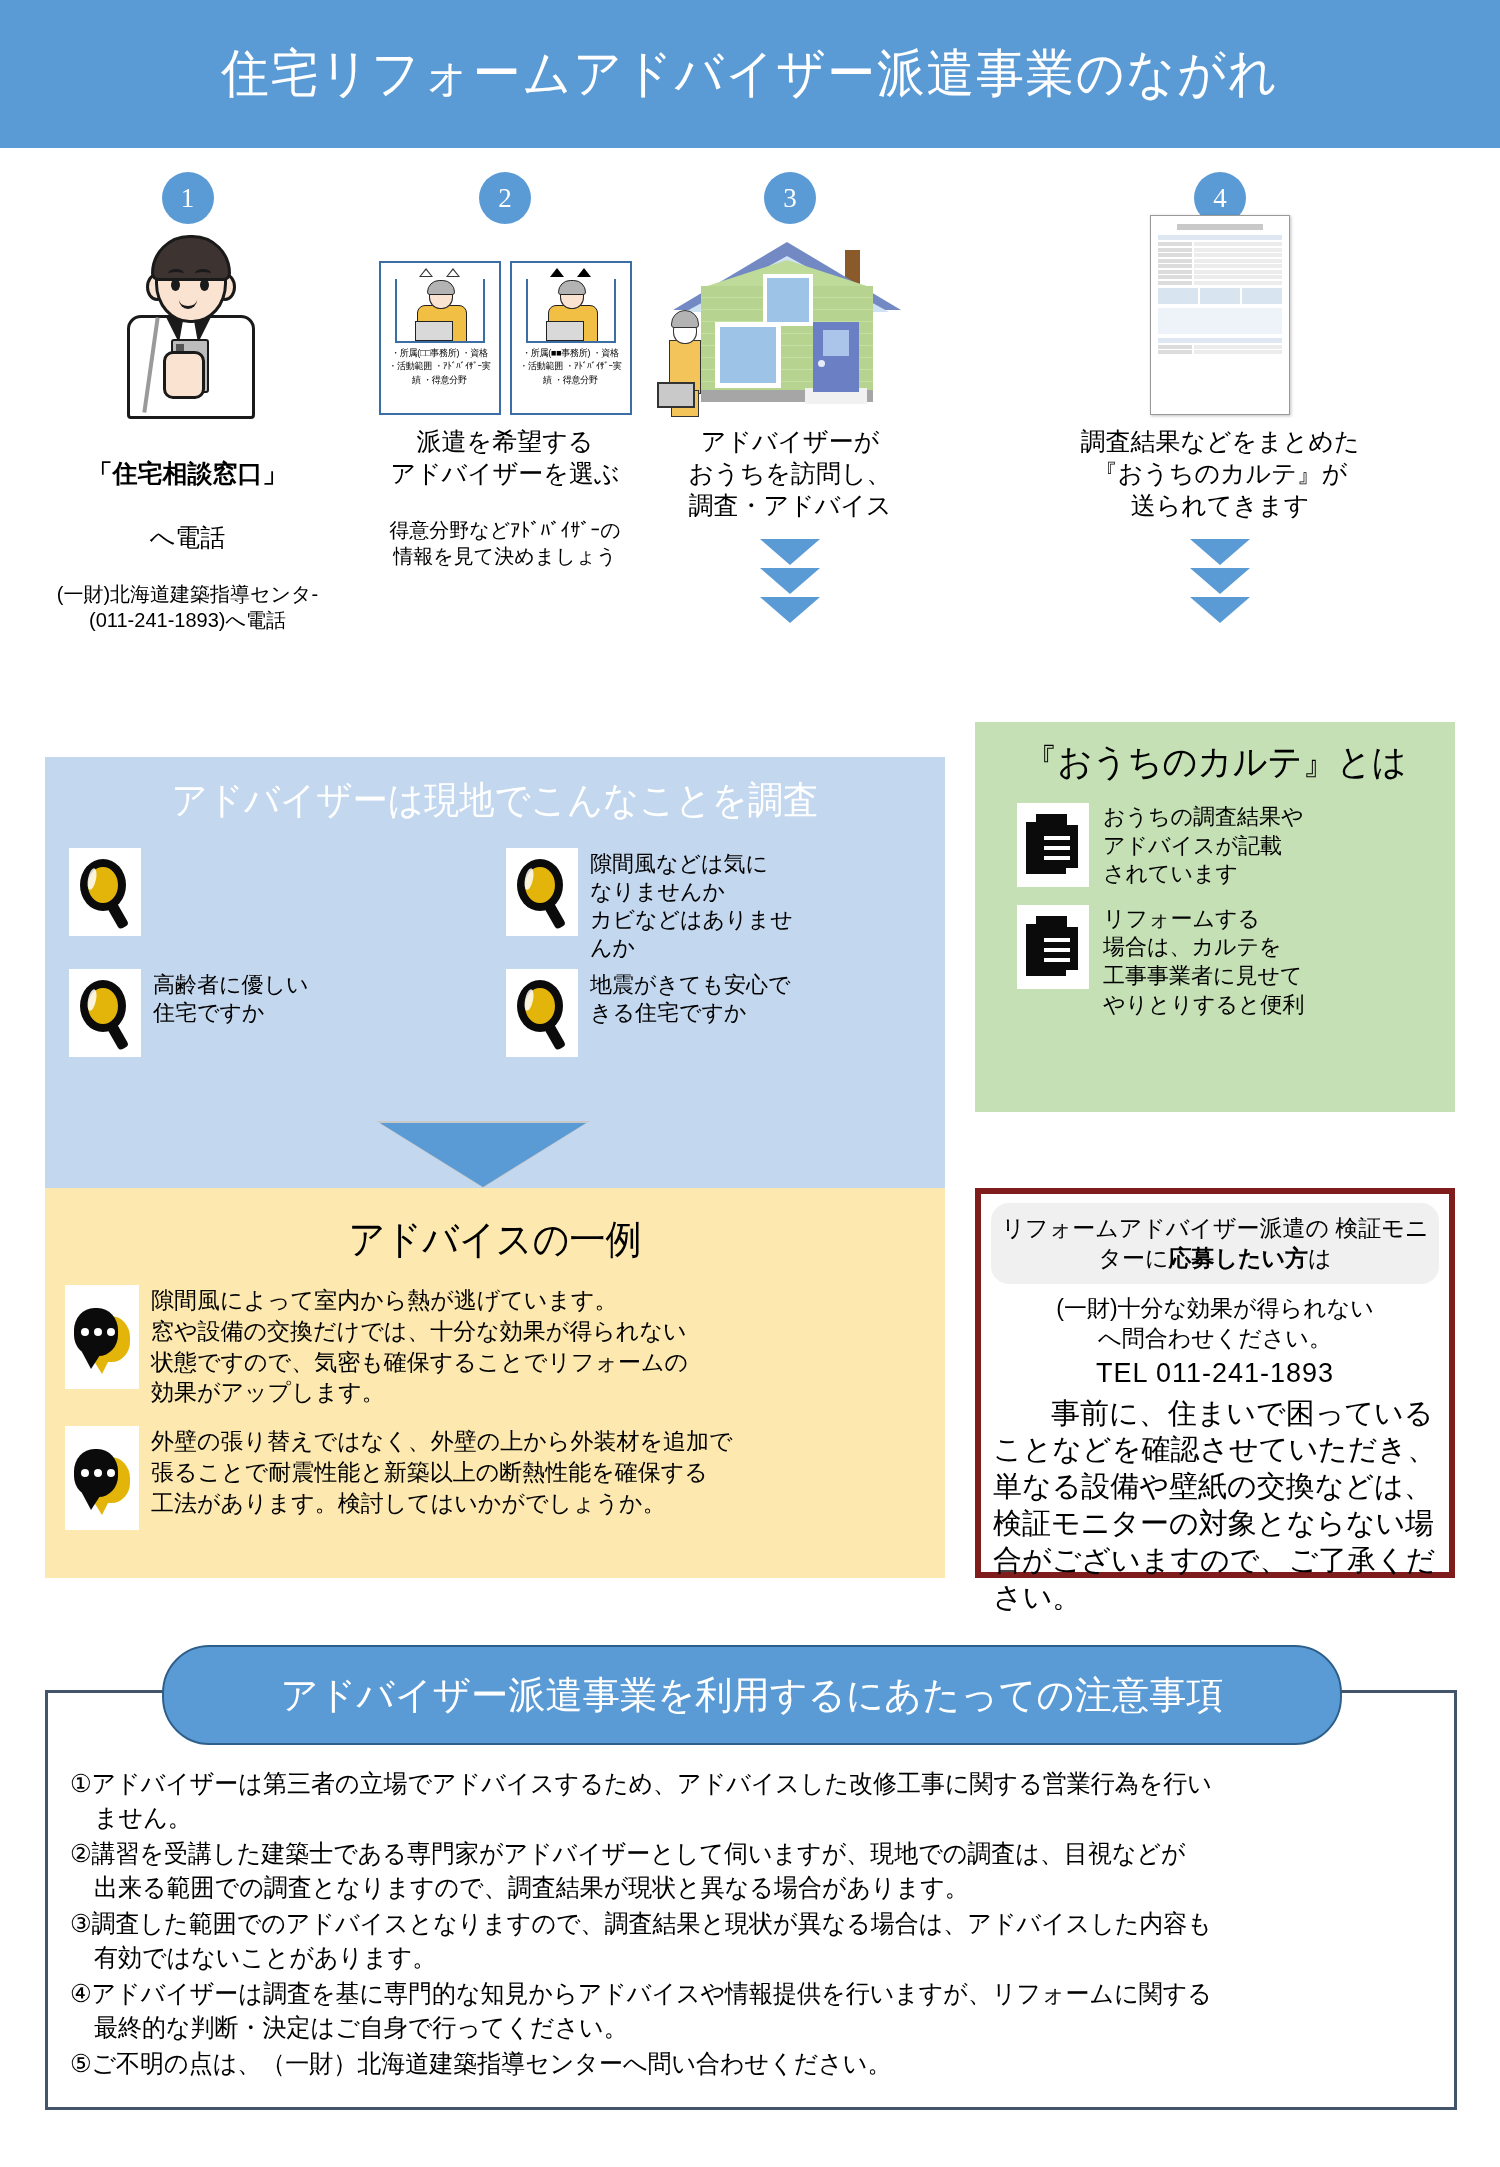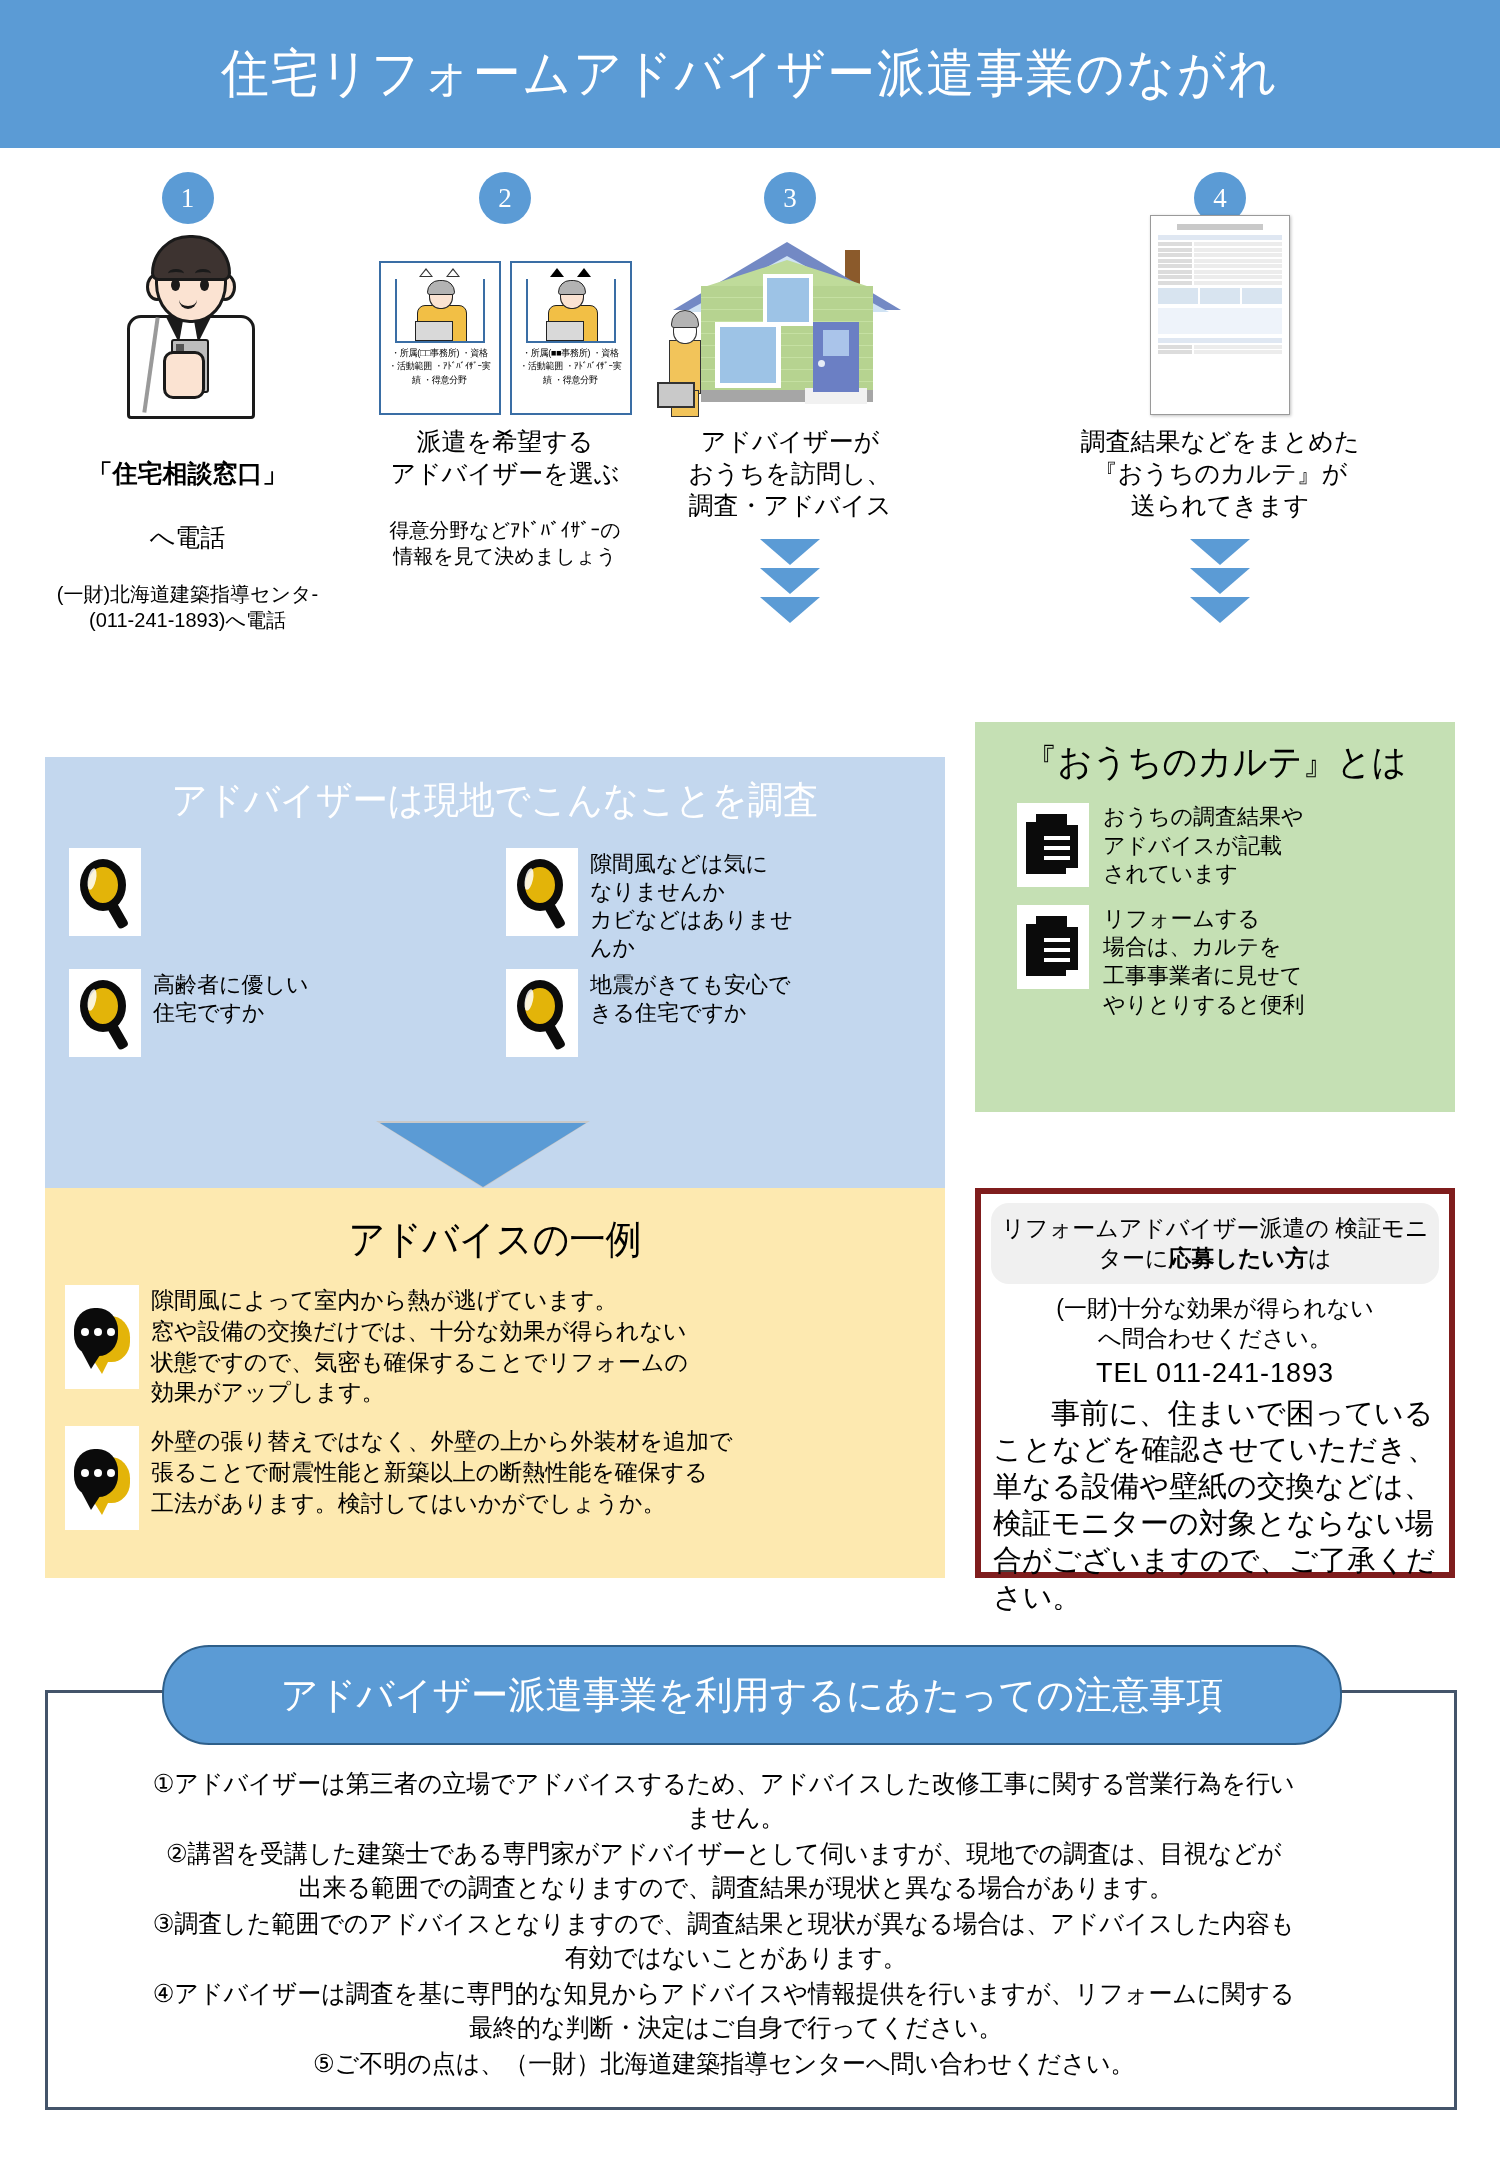--- a/index.html
+++ b/index.html
@@ -165,21 +165,21 @@
   .rb-tel{text-align:center;font-size:27px;font-weight:normal;margin-top:4px;letter-spacing:1px;}
   .rb-note{font-size:29px;line-height:1.27;margin:6px 10px 16px 12px;text-indent:2em;white-space:pre-line;}
 
   
   .notes{position:absolute;left:45px;top:1690px;width:1412px;height:420px;border:3px solid #44546a;box-sizing:border-box;}
   .notes-pill{
     position:absolute;left:102px;top:-48px;width:1200px;height:96px;background:#5b9bd5;
     border:2px solid #2e5f8a;border-radius:48px;color:#fff;font-size:38px;
     display:flex;align-items:center;justify-content:center;transform:scaleX(.98);
   }
-  .notes-body{padding:74px 22px 0 22px;text-align:center;}
+  .notes-body{padding:74px 22px 0 22px;}
   .note-li{font-size:25px;line-height:1.34;margin-bottom:3px;transform:scaleX(.96);transform-origin:left;white-space:pre-line;}
 </style>
 </head>
 <body>
 
 <div class="header">
   <div class="header-title">住宅リフォームアドバイザー派遣事業のながれ</div>
 </div>
 
 <div class="steps">

